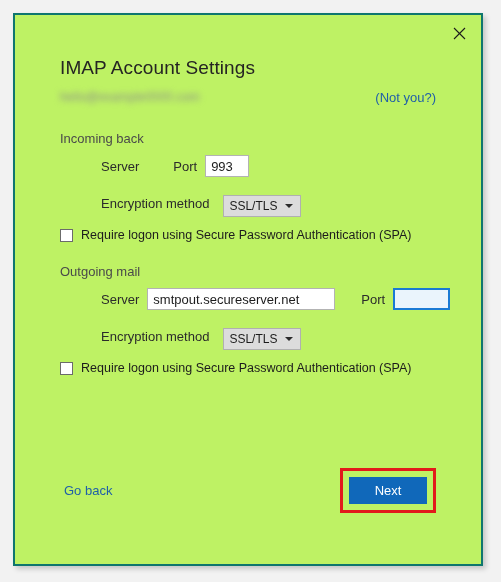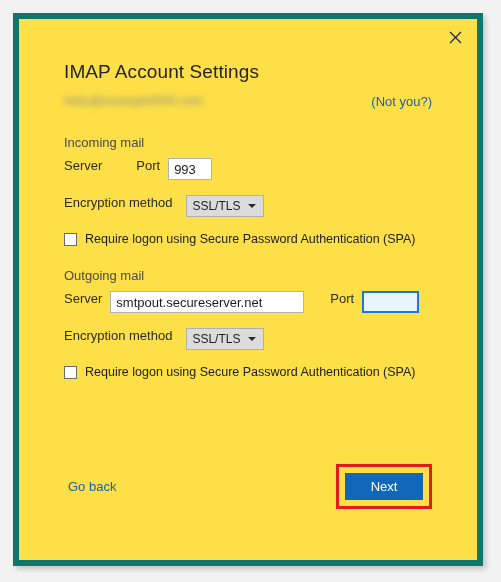--- a/index.html
+++ b/index.html
@@ -28,22 +28,22 @@
     background: #f2f2f2;
   }
 
   
   .dialog {
     position: absolute;
     left: 13px;
     top: 13px;
     width: 470px;
     height: 553px;
-    background: #fde047;
-    border: 6px solid #0f766e;
+    background: #bef264;
+    border: 2px solid #0f766e;
     box-sizing: border-box;
     box-shadow: 3px 3px 5px rgba(0,0,0,0.18);
   }
 
   .titlebar {
     position: relative;
     height: 38px;
   }
   .close-btn {
     position: absolute;
@@ -102,22 +102,24 @@
   .section.second { margin-top: 22px; }
 
   .section-label {
     font-size: 13px;
     color: #4a4a4a;
     margin-bottom: 8px;
   }
 
   .field-row {
     display: flex;
+    align-items: center;
     height: 24px;
     margin-bottom: 13px;
+    margin-left: 41px;
   }
   .field-label {
     font-size: 13px;
     color: #2b2b2b;
     margin-right: 8px;
     white-space: nowrap;
   }
 
   input.txt {
     height: 22px;
@@ -260,21 +262,21 @@
   <div class="content">
 
     <h1 class="page-title">IMAP Account Settings</h1>
 
     <div class="account-row">
       <span class="account-email">hello@example0000.com</span>
       <a class="link">(Not you?)</a>
     </div>
 
     <div class="section">
-      <div class="section-label">Incoming mail</div>
+      <div class="section-label">Incoming back</div>
 
       <div class="field-row">
         <span class="field-label">Server</span>
         <span class="port-label">Port</span>
         <input class="txt port" type="text" value="993" style="">
       </div>
 
       <div class="field-row">
         <span class="field-label">Encryption method</span>
         <div class="select-wrap">

